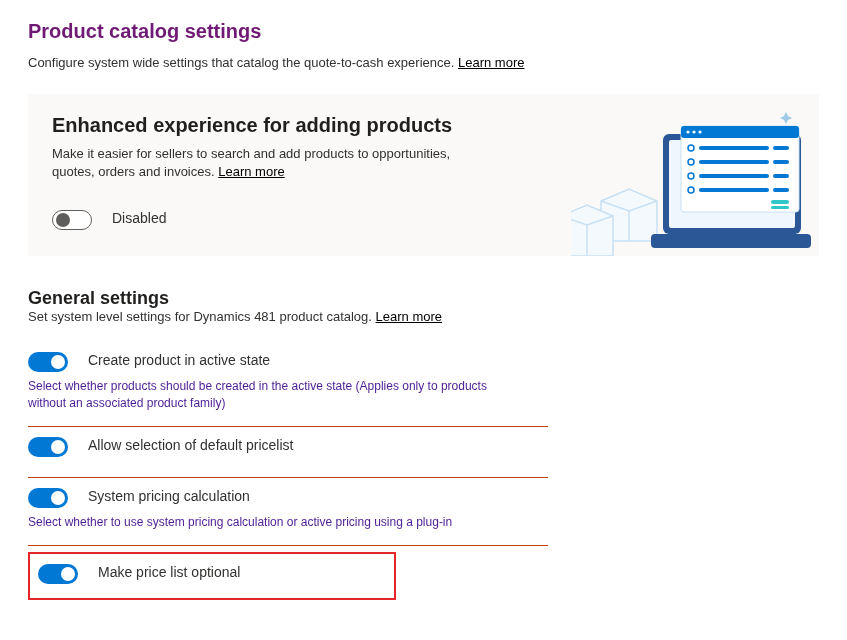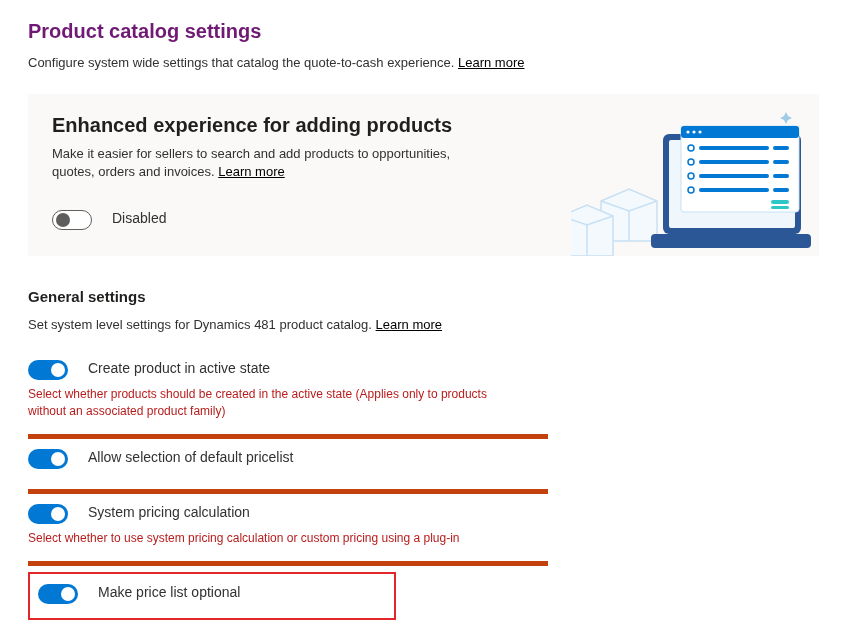--- a/index.html
+++ b/index.html
@@ -53,51 +53,51 @@
       margin-bottom: 29px;
     }
     .illustration {
       position: absolute;
       right: 8px;
       bottom: 0;
       width: 240px;
       height: 150px;
     }
     .section-title {
-      font-size: 15px;
+      font-size: 18px;
       font-weight: 600;
       color: #201f1e;
-      margin-bottom: 12px;
+      margin-bottom: 0;
     }
     .section-desc {
       font-size: 13px;
       color: #323130;
       margin-bottom: 18px;
     }
     .setting-block {
       padding: 10px 0 14px 0;
-      border-bottom: 5px solid #c2410c;
+      border-bottom: 1px solid #c2410c;
       max-width: 520px;
     }
     .setting-block.last {
       border-bottom: none;
     }
     .setting-row {
       display: flex;
       align-items: flex-start;
       gap: 20px;
       margin-bottom: 6px;
     }
     .setting-label {
       font-size: 14px;
       color: #323130;
     }
     .setting-help {
       font-size: 12px;
-      color: #b91c1c;
+      color: #4c1d95;
       line-height: 1.4;
       max-width: 500px;
     }
     .toggle {
       position: relative;
       width: 40px;
       height: 20px;
       border-radius: 10px;
       flex-shrink: 0;
       cursor: pointer;
@@ -231,21 +231,21 @@
       <div class="toggle toggle-on"></div>
       <span class="setting-label">Allow selection of default pricelist</span>
     </div>
   </div>
 
   <div class="setting-block">
     <div class="setting-row">
       <div class="toggle toggle-on"></div>
       <span class="setting-label">System pricing calculation</span>
     </div>
-    <div class="setting-help">Select whether to use system pricing calculation or custom pricing using a plug-in</div>
+    <div class="setting-help">Select whether to use system pricing calculation or active pricing using a plug-in</div>
   </div>
 
   <div class="highlight-box">
     <div class="setting-block last">
       <div class="setting-row">
         <div class="toggle toggle-on"></div>
         <span class="setting-label">Make price list optional</span>
       </div>
     </div>
   </div>

